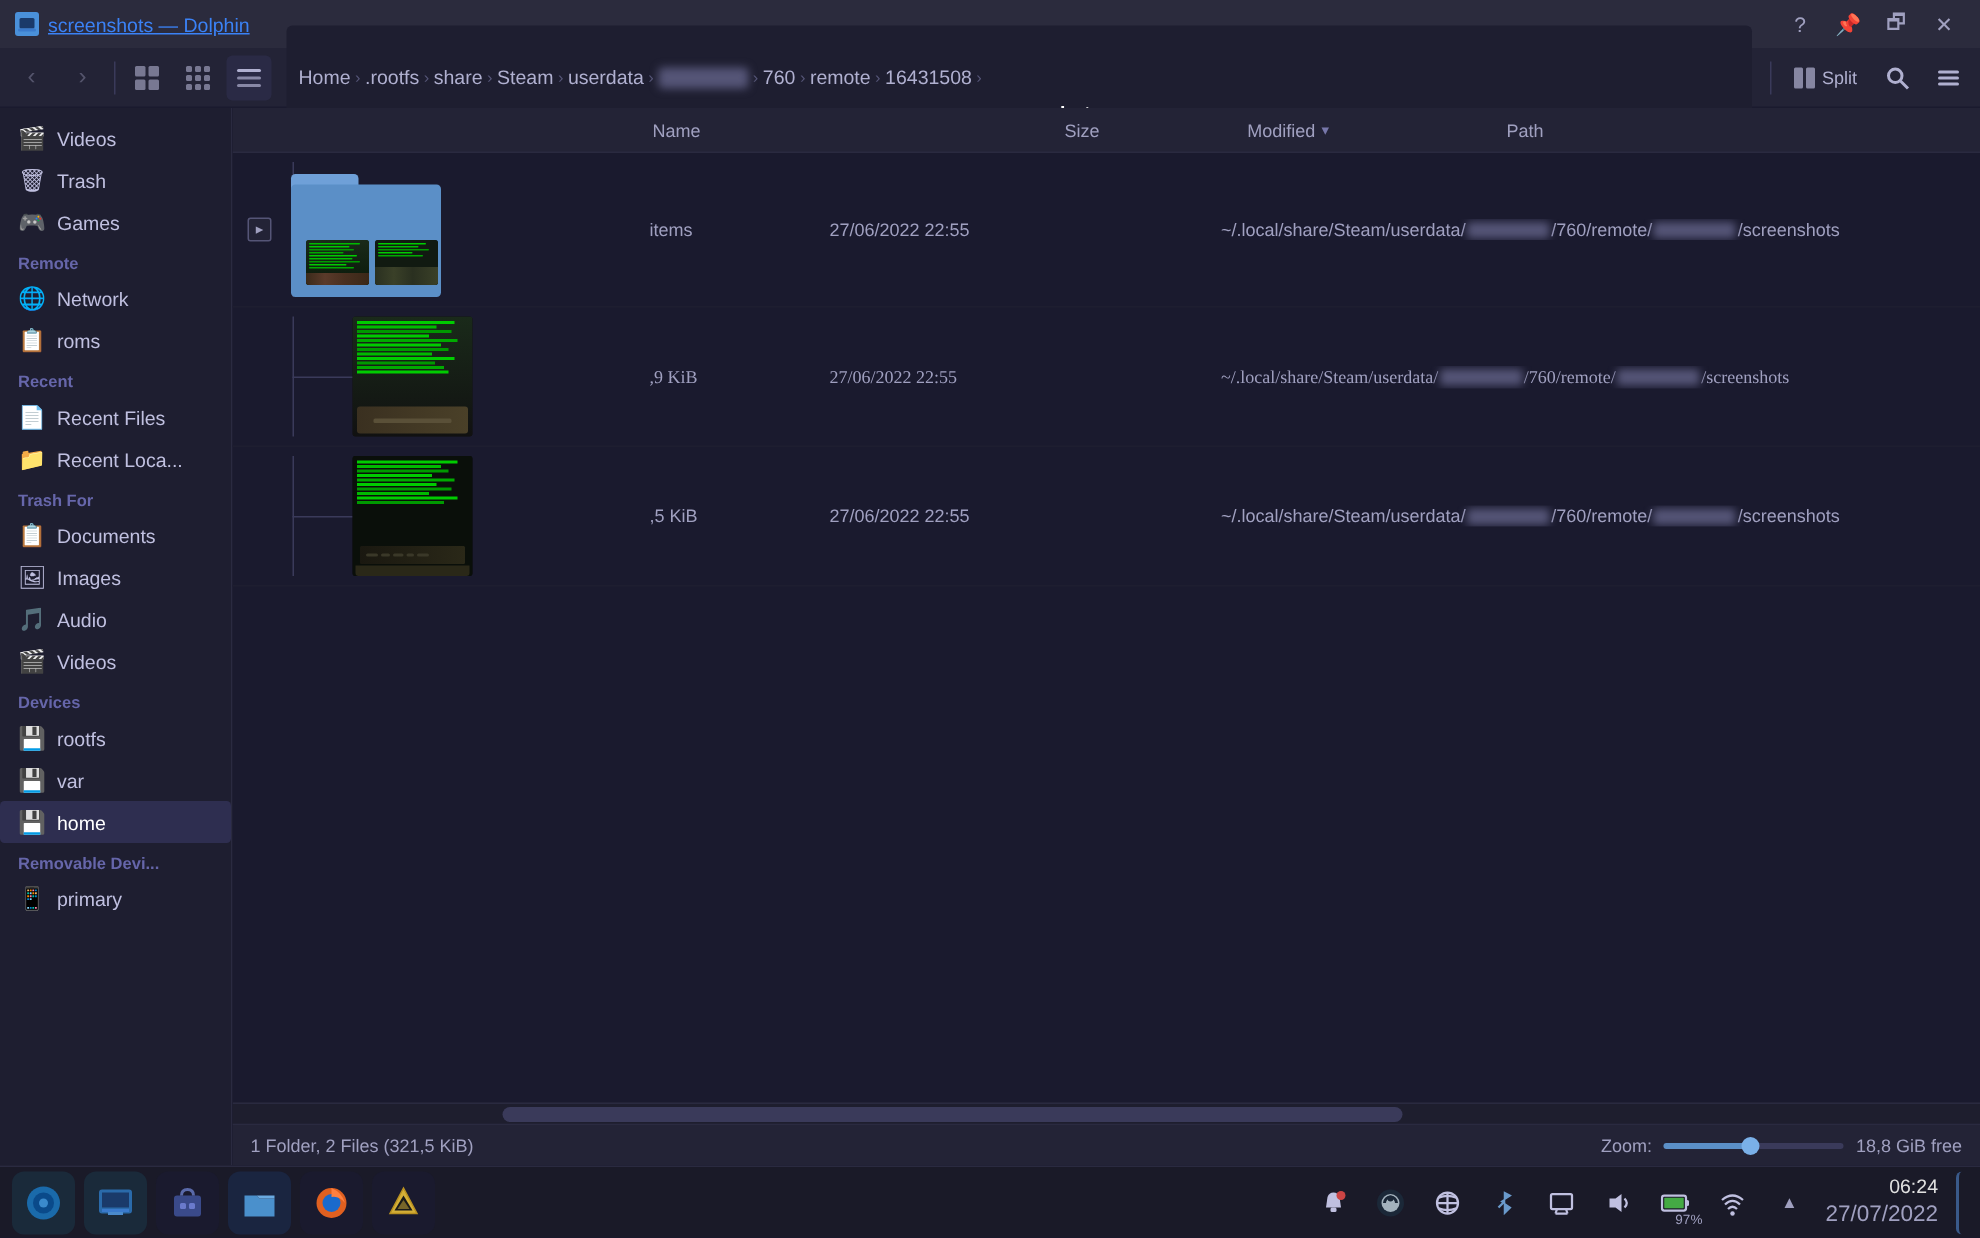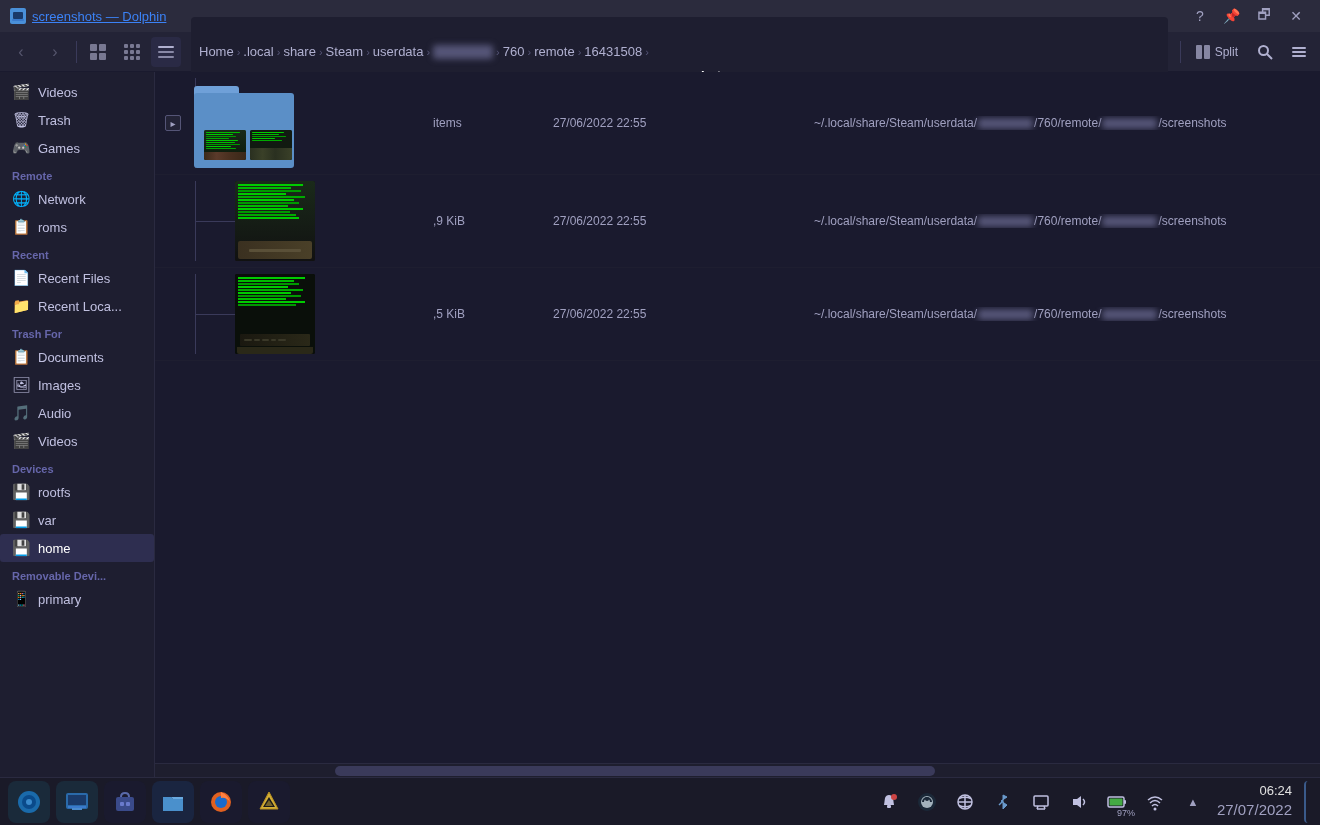--- a/index.html
+++ b/index.html
@@ -464,21 +464,21 @@
     <svg width="18" height="18" viewBox="0 0 18 18" fill="currentColor">
       <rect x="1" y="3" width="16" height="2" rx="1"></rect>
       <rect x="1" y="8" width="16" height="2" rx="1" opacity="0.7"></rect>
       <rect x="1" y="13" width="16" height="2" rx="1" opacity="0.7"></rect>
     </svg>
   </div>
 
   <div class="breadcrumb">
     <span class="breadcrumb-item">Home</span>
     <span class="breadcrumb-sep">›</span>
-    <span class="breadcrumb-item">.local</span>
+    <span class="breadcrumb-item">.rootfs</span>
     <span class="breadcrumb-sep">›</span>
     <span class="breadcrumb-item">share</span>
     <span class="breadcrumb-sep">›</span>
     <span class="breadcrumb-item">Steam</span>
     <span class="breadcrumb-sep">›</span>
     <span class="breadcrumb-item">userdata</span>
     <span class="breadcrumb-sep">›</span>
     <span class="breadcrumb-blurred"></span>
     <span class="breadcrumb-sep">›</span>
     <span class="breadcrumb-item">760</span>
@@ -585,20 +585,36 @@
     <div class="sidebar-section-label">Removable Devi...</div>
     <div class="sidebar-item">
       <span class="sidebar-item-icon">📱</span>
       <span>primary</span>
     </div>
 
   </div>
 
   <div class="file-area">
 
+    <div class="column-headers">
+      <div style="width:270px; flex-shrink:0;"></div>
+      <div class="col-header col-name">
+        <span>Name</span>
+      </div>
+      <div class="col-header col-size">
+        <span>Size</span>
+      </div>
+      <div class="col-header col-modified">
+        <span>Modified</span>
+        <span style="font-size:10px; color:#7777aa;">▾</span>
+      </div>
+      <div class="col-header col-path">
+        <span>Path</span>
+      </div>
+    </div>
 
     <div class="file-list">
 
       <div class="file-row" style="min-height:100px; padding-left:0;">
         <div class="tree-col">
           <div class="tree-line"></div>
           <div class="expand-btn">▸</div>
 
           <div class="folder-icon-wrap">
             <div class="folder-tab"></div>
@@ -640,21 +656,21 @@
           <div class="file-size-val">
             <span>items</span>
           </div>
           <div class="file-date-val">27/06/2022 22:55</div>
           <div class="file-path-val">
             <span>~/.local/share/Steam/userdata/</span><span class="path-blurred"></span><span>/760/remote/</span><span class="path-blurred"></span><span>/screenshots</span>
           </div>
         </div>
       </div>
 
-      <div class="file-row" style="padding-left:0;">
+      <div class="file-row" style="padding-left:0;font-family:Liberation Serif, serif;">
         <div class="tree-col" style="padding-left:50px;">
           <div class="tree-line"></div>
           <div class="tree-branch" style="left:40px;"></div>
           <div class="file-thumb" style="position:relative; overflow:hidden; background:#111; width:80px; height:80px; margin-left:30px;">
             <div style="position:absolute; inset:0; background: linear-gradient(180deg, #1a2a1a 0%, #111 100%);">
               <div style="padding:3px; display:flex; flex-direction:column; gap:1.5px;">
                 <div style="height:1.5px; width:88%; background:#00cc00;"></div>
                 <div style="height:1.5px; width:72%; background:#00bb00;"></div>
                 <div style="height:1.5px; width:85%; background:#009900;"></div>
                 <div style="height:1.5px; width:65%; background:#00cc00;"></div>
@@ -723,20 +739,31 @@
           </div>
         </div>
       </div>
 
     </div>
 
     <div class="h-scrollbar">
       <div class="h-scrollbar-thumb"></div>
     </div>
 
+    <div class="status-bar">
+      <span>1 Folder, 2 Files (321,5 KiB)</span>
+      <div class="zoom-area">
+        <span>Zoom:</span>
+        <div class="zoom-slider-track">
+          <div class="zoom-slider-fill"></div>
+          <div class="zoom-slider-thumb"></div>
+        </div>
+        <span>18,8 GiB free</span>
+      </div>
+    </div>
 
   </div>
 </div>
 
 <div class="taskbar">
   <div class="taskbar-left">
     <div class="taskbar-app" style="background:#1a2a3a; width:42px; height:42px; border-radius:8px;">
       <svg width="26" height="26" viewBox="0 0 26 26">
         <circle cx="13" cy="13" r="11" fill="#1a6aaa"></circle>
         <circle cx="13" cy="13" r="7" fill="#0a4a8a"></circle>

